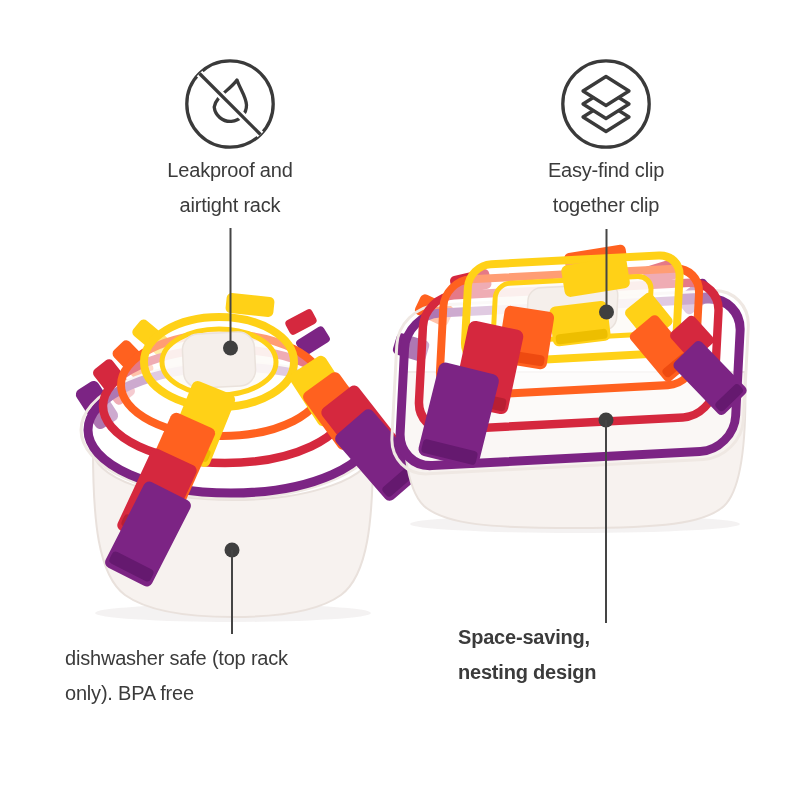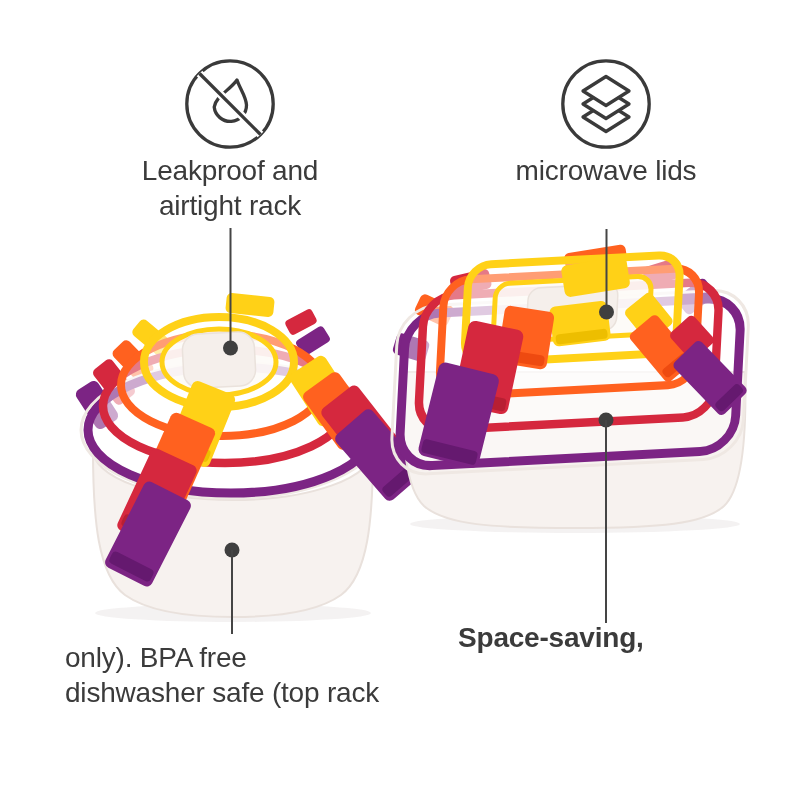--- a/index.html
+++ b/index.html
@@ -11,21 +11,21 @@
   svg{display:block;}
   .scene{position:absolute;left:0;top:0;width:800px;height:800px;}
   .icon{position:absolute;width:94px;height:94px;}
   .icon-tl{left:183px;top:57px;}
   .icon-tr{left:559px;top:57px;}
   .icon circle, .icon path, .icon line, .icon polygon{
     stroke:var(--icon-stroke,#3a3a3a);
   }
   .feature-label{
     position:absolute;color:var(--text,#3b3b3b);
-    font-size:28px;line-height:35px;letter-spacing:-0.2px;
+    font-size:20px;line-height:35px;letter-spacing:-0.2px;
   }
   .feature-label span{display:block;white-space:nowrap;}
   .label-tl{left:80px;top:153px;width:300px;text-align:center;}
   .label-tr{left:456px;top:153px;width:300px;text-align:center;}
   .label-bl{left:65px;top:641px;width:380px;text-align:left;line-height:34.5px;}
   .label-br{left:458px;top:620px;width:300px;text-align:left;font-weight:bold;}
   
   .f-yellow{fill:var(--clip-yellow);} .f-orange{fill:var(--clip-orange);}
   .f-red{fill:var(--clip-red);}       .f-purple{fill:var(--clip-purple);}
   .d-yellow{fill:var(--clip-yellow-deep);} .d-orange{fill:var(--clip-orange-deep);}
@@ -233,25 +233,27 @@
     <polygon points="47,32.5 70,47 47,61.5 24,47" fill="#ffffff" stroke-width="3.3" stroke-linejoin="round"></polygon>
     <polygon points="47,19.5 70,34 47,48.5 24,34" fill="#ffffff" stroke-width="3.3" stroke-linejoin="round"></polygon>
   </svg>
 
   <div class="feature-label label-tl">
     <span>Leakproof and</span>
     <span>airtight rack</span>
   </div>
 
   <div class="feature-label label-tr">
-    <span>microwave lids</span>
+    <span>Easy-find clip</span>
+    <span>together clip</span>
   </div>
 
   <div class="feature-label label-bl">
+    <span>dishwasher safe (top rack</span>
     <span>only). BPA free</span>
-    <span>dishwasher safe (top rack</span>
   </div>
 
   <div class="feature-label label-br">
     <span>Space-saving,</span>
+    <span>nesting design</span>
   </div>
 
 </div>
 
 </body></html>

